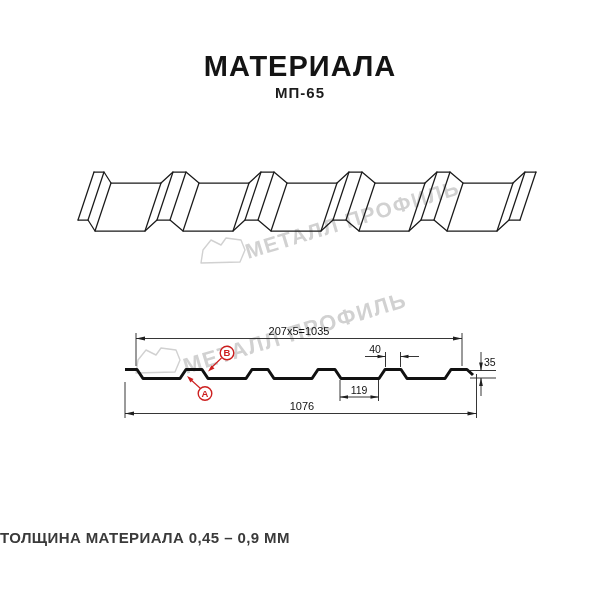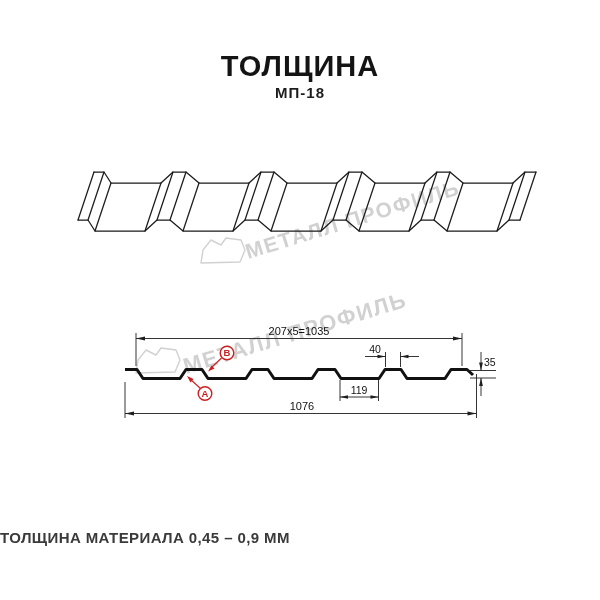--- a/index.html
+++ b/index.html
@@ -35,22 +35,22 @@
   .wmshape{fill:none;stroke-width:1.4;stroke-linejoin:round;}
   .marker-circle{fill:#ffffff;stroke-width:1.4;}
   .marker-letter{font-family:"Liberation Sans",sans-serif;font-size:9.5px;font-weight:700;}
   .leader{stroke-width:1.1;fill:none;}
 </style>
 </head>
 <body>
 
 <div class="stage">
 
-  <div class="title">ТОЛЩИНА</div>
-  <div class="subtitle">МП-18</div>
+  <div class="title">МАТЕРИАЛА</div>
+  <div class="subtitle">МП-65</div>
 
   <svg width="600" height="600" viewBox="0 0 600 600">
 
     <g opacity="0.85">
       <polygon class="wmshape" stroke="#c9c9c9" points="201,263 203,250 211,240 221,245 226,238 241,240 245,250 240,262"></polygon>
       <text class="wmtext" x="248" y="259" font-size="21" fill="#c9c9c9" transform="rotate(-17 248 259)">МЕТАЛЛ ПРОФИЛЬ</text>
     </g>
     <g opacity="0.85">
       <polygon class="wmshape" stroke="#c9c9c9" points="136,373 138,360 146,350 156,355 161,348 176,350 180,360 175,372"></polygon>
       <text class="wmtext" x="186" y="374" font-size="22" fill="#c9c9c9" transform="rotate(-17 186 374)">МЕТАЛЛ ПРОФИЛЬ</text>

